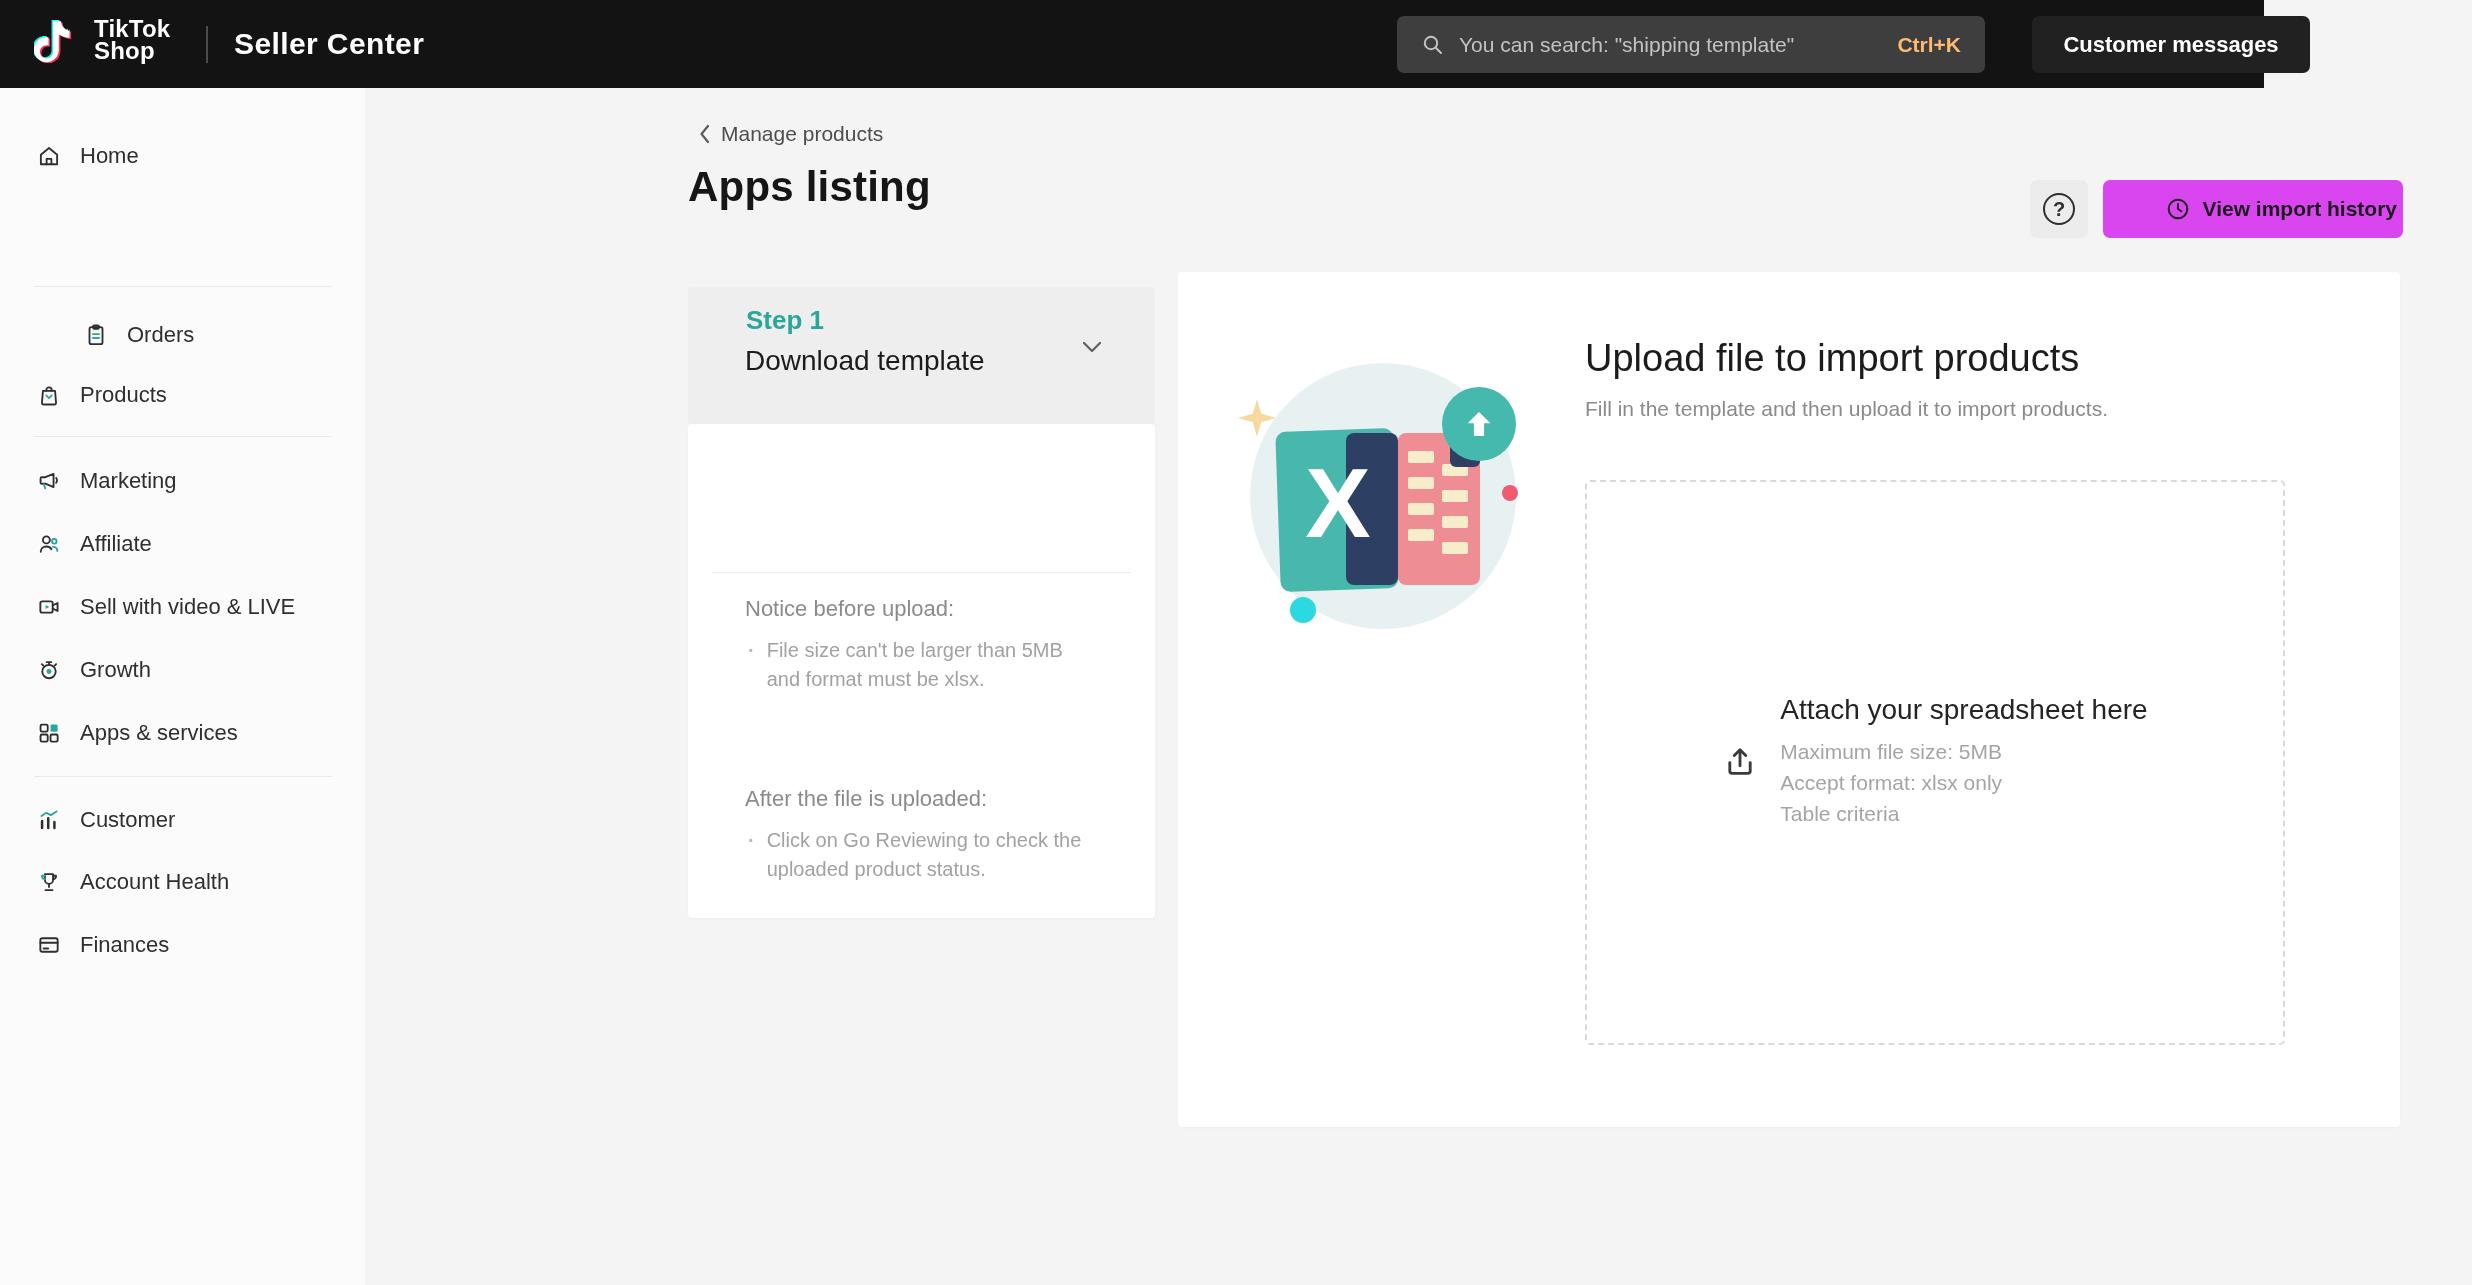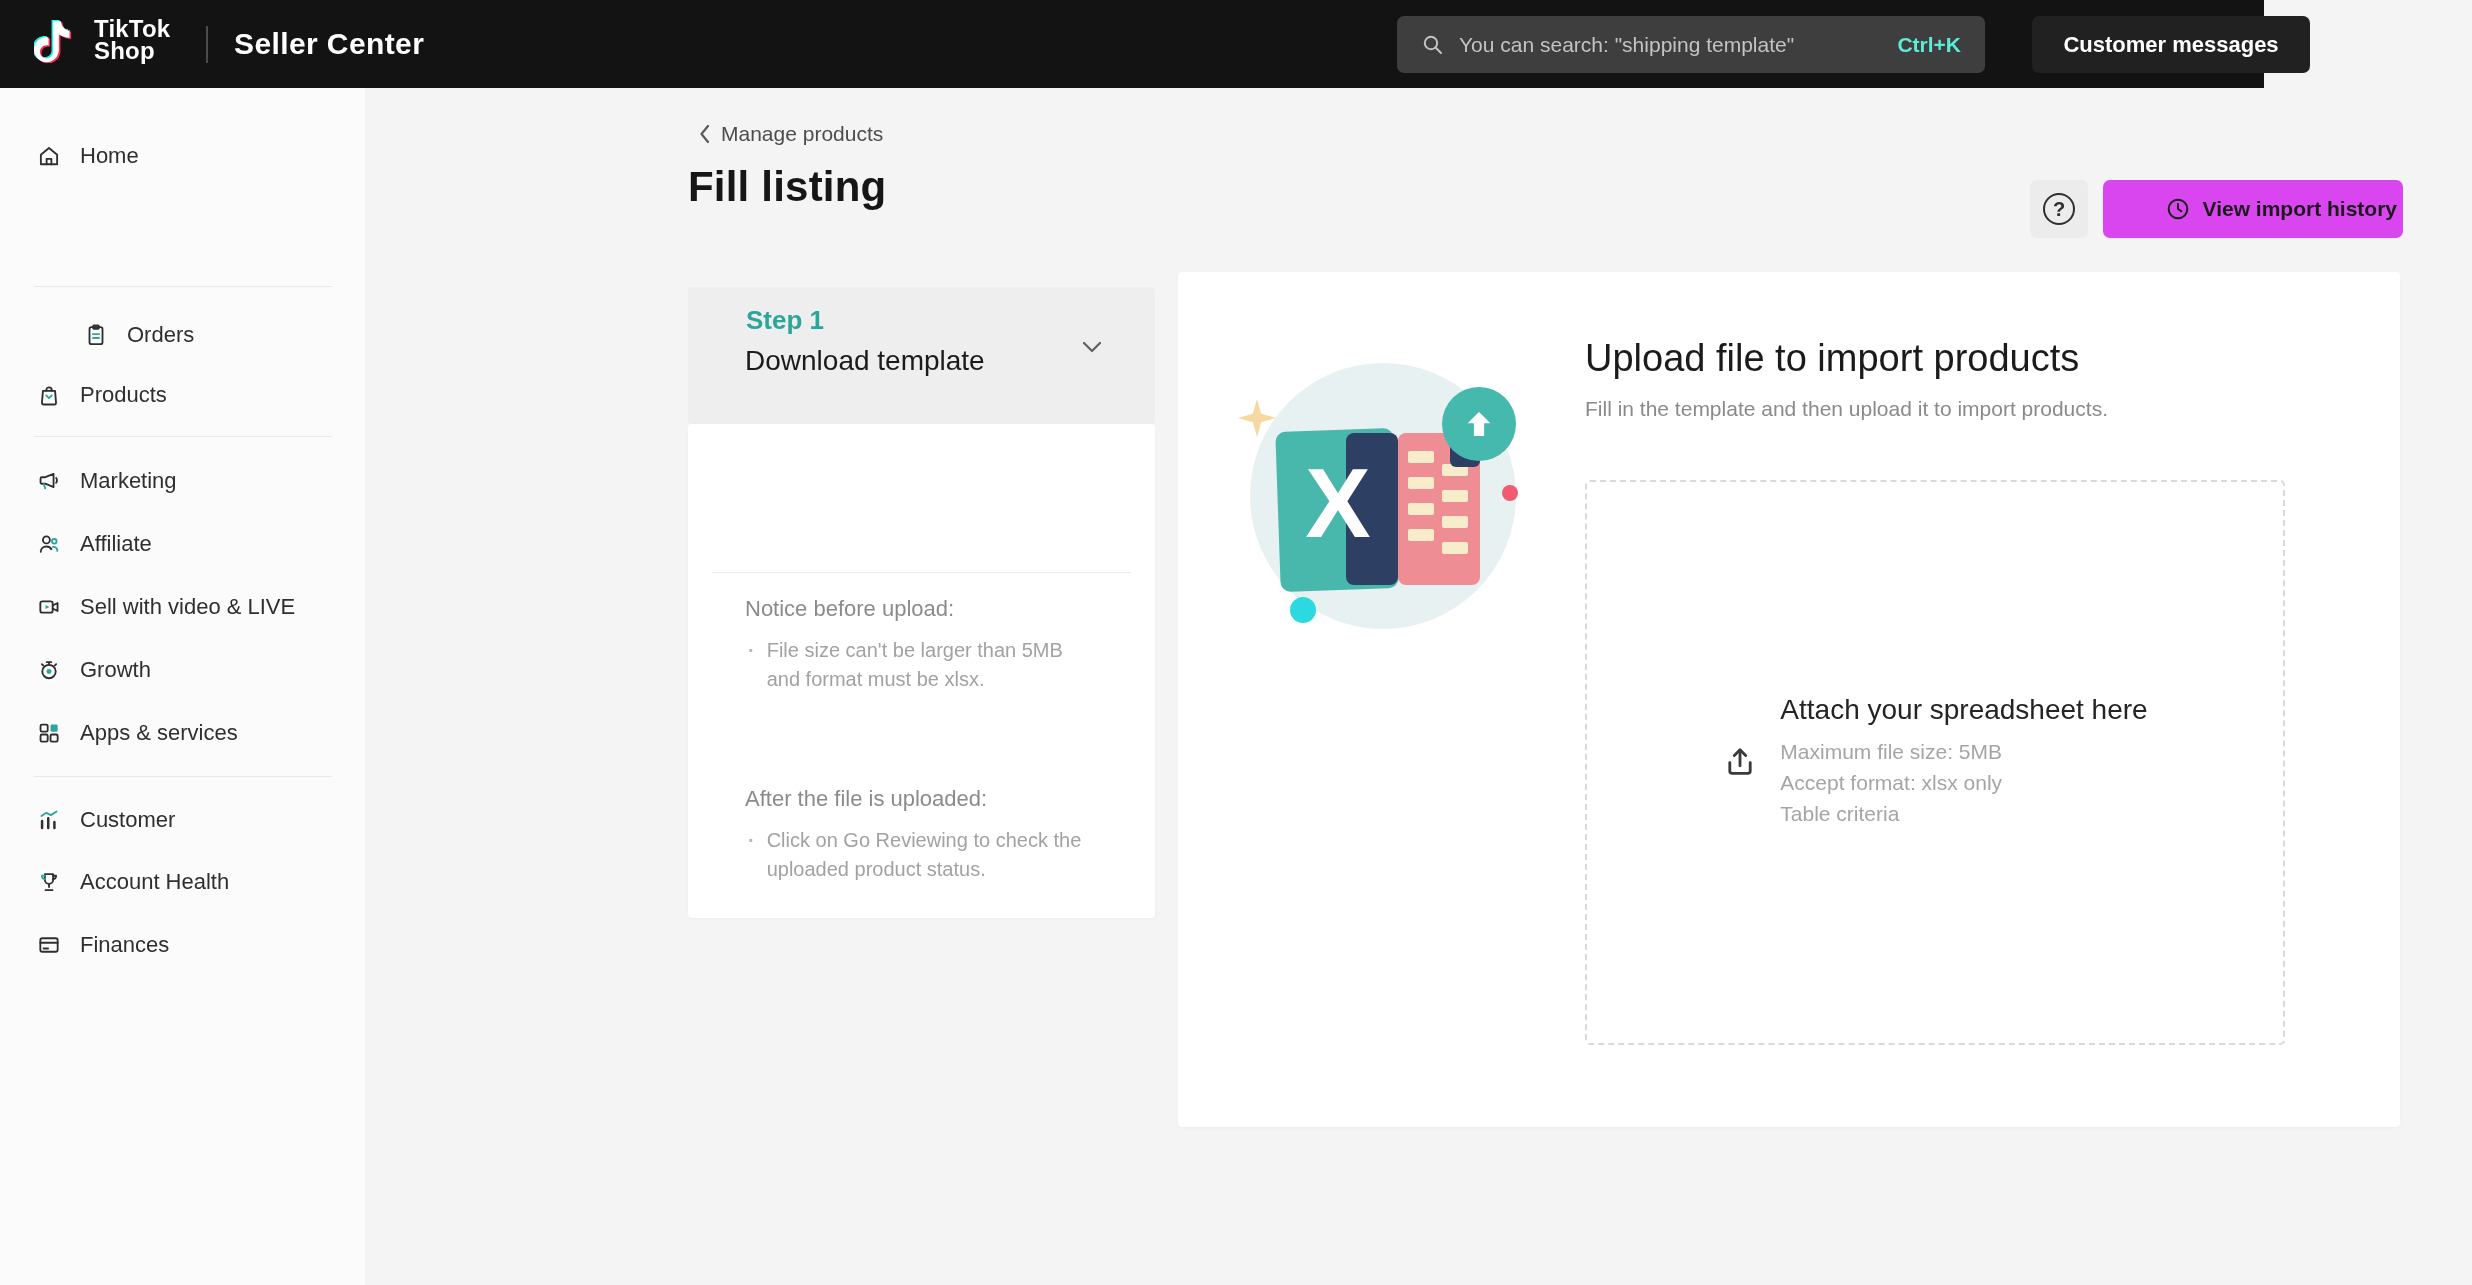--- a/index.html
+++ b/index.html
@@ -6,21 +6,21 @@
   .screen{position:relative;width:2472px;height:1285px;overflow:hidden;background:#f4f4f4;}
 
   
   .topnav{position:absolute;left:0;top:0;width:2264px;height:88px;background:#131313;}
   .logo{position:absolute;left:34px;top:17px;display:flex;align-items:center;gap:14px;}
   .logo-text{color:#fff;font-weight:800;font-size:24px;line-height:22px;letter-spacing:.2px;}
   .logo-divider{position:absolute;left:206px;top:26px;width:2px;height:37px;background:#4b4b4b;}
   .app-name{position:absolute;left:234px;top:0;height:88px;display:flex;align-items:center;color:#fff;font-size:30px;font-weight:700;letter-spacing:.4px;}
   .searchbar{position:absolute;left:1397px;top:16px;width:588px;height:57px;background:#3e3e3e;border-radius:7px;display:flex;align-items:center;padding:0 24px;box-sizing:border-box;gap:14px;}
   .searchbar .ph{color:#c3c3c3;font-size:21px;flex:1;white-space:nowrap;}
-  .searchbar .sc{color:#5eead4;font-size:21px;font-weight:700;}
+  .searchbar .sc{color:#fdba74;font-size:21px;font-weight:700;}
   .cm-btn{position:absolute;left:2032px;top:16px;width:278px;height:57px;background:#212121;border:none;border-radius:7px;color:#fff;font-family:inherit;font-size:22px;font-weight:700;cursor:pointer;}
 
   
   .sidebar{position:absolute;left:0;top:88px;width:365px;height:1197px;background:#fbfbfb;}
   .side-item{position:absolute;left:0;width:365px;height:56px;display:flex;align-items:center;gap:18px;padding-left:36px;box-sizing:border-box;cursor:pointer;}
   .side-item .lbl{font-size:22px;color:#2f2f2f;white-space:nowrap;}
   .side-div{position:absolute;left:34px;width:298px;height:1px;background:#e9e9e9;}
   .icon24{width:26px;height:26px;flex:0 0 26px;}
   .icon24 *{fill:none;stroke:#2f2f2f;stroke-width:1.7;stroke-linecap:round;stroke-linejoin:round;}
   .icon24 .teal{stroke:#2aa79a;}
@@ -222,21 +222,21 @@
     </div>
   </div>
 
   <div class="breadcrumb">
     <svg width="13" height="22" viewBox="0 0 13 22">
       <path d="M10 3 L3.5 11 L10 19" fill="none" stroke="#5a5a5a" stroke-width="2.2" stroke-linecap="round" stroke-linejoin="round"></path>
     </svg>
     <span>Manage products</span>
   </div>
 
-  <div class="page-title">Fill listing</div>
+  <div class="page-title">Apps listing</div>
 
   <button class="help-btn">
     <span class="qmark">?</span>
   </button>
 
   <button class="hist-btn">
     <svg width="26" height="26" viewBox="0 0 24 24">
       <circle cx="12" cy="12" r="8.6" fill="none" stroke="#1b1b1b" stroke-width="1.8"></circle>
       <path d="M12 7.4 V12 l3.1 2.1" fill="none" stroke="#1b1b1b" stroke-width="1.8" stroke-linecap="round" stroke-linejoin="round"></path>
     </svg>

